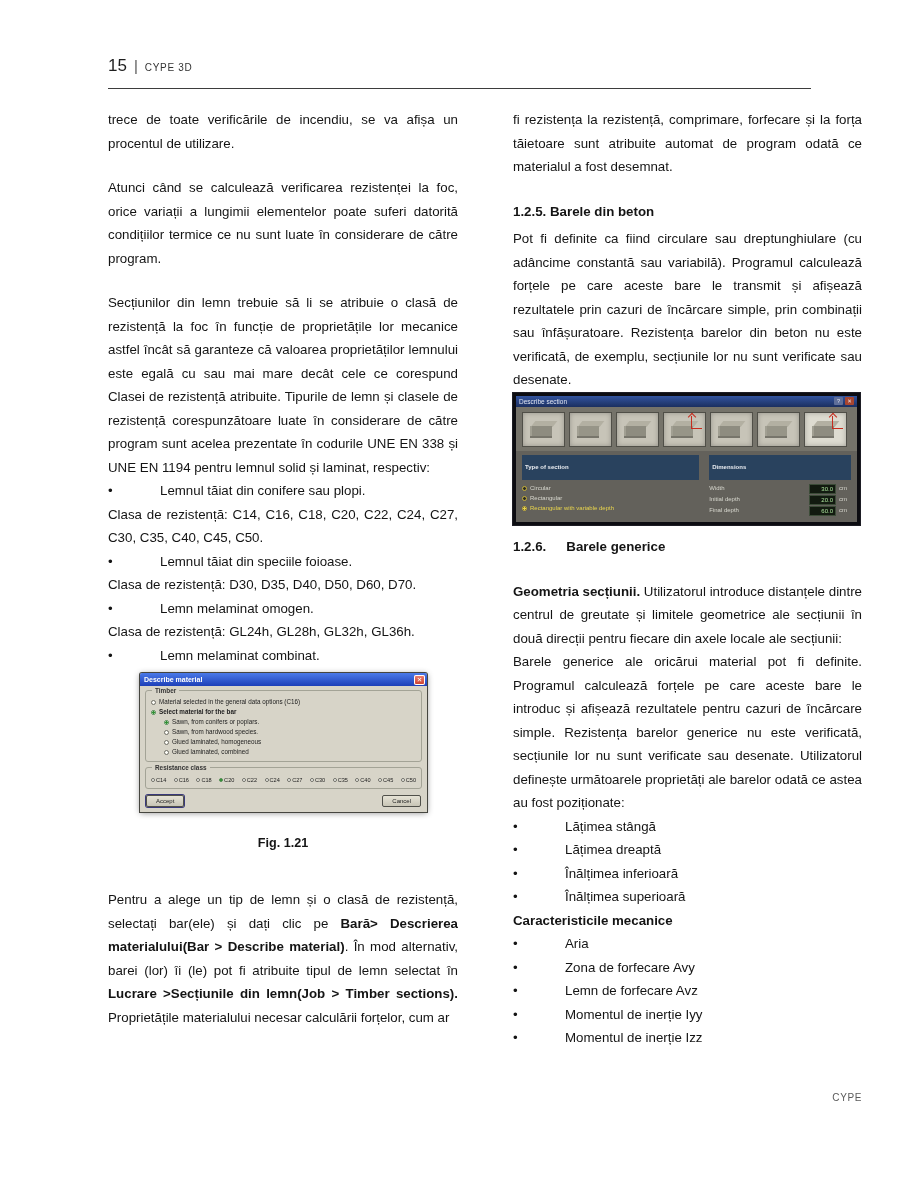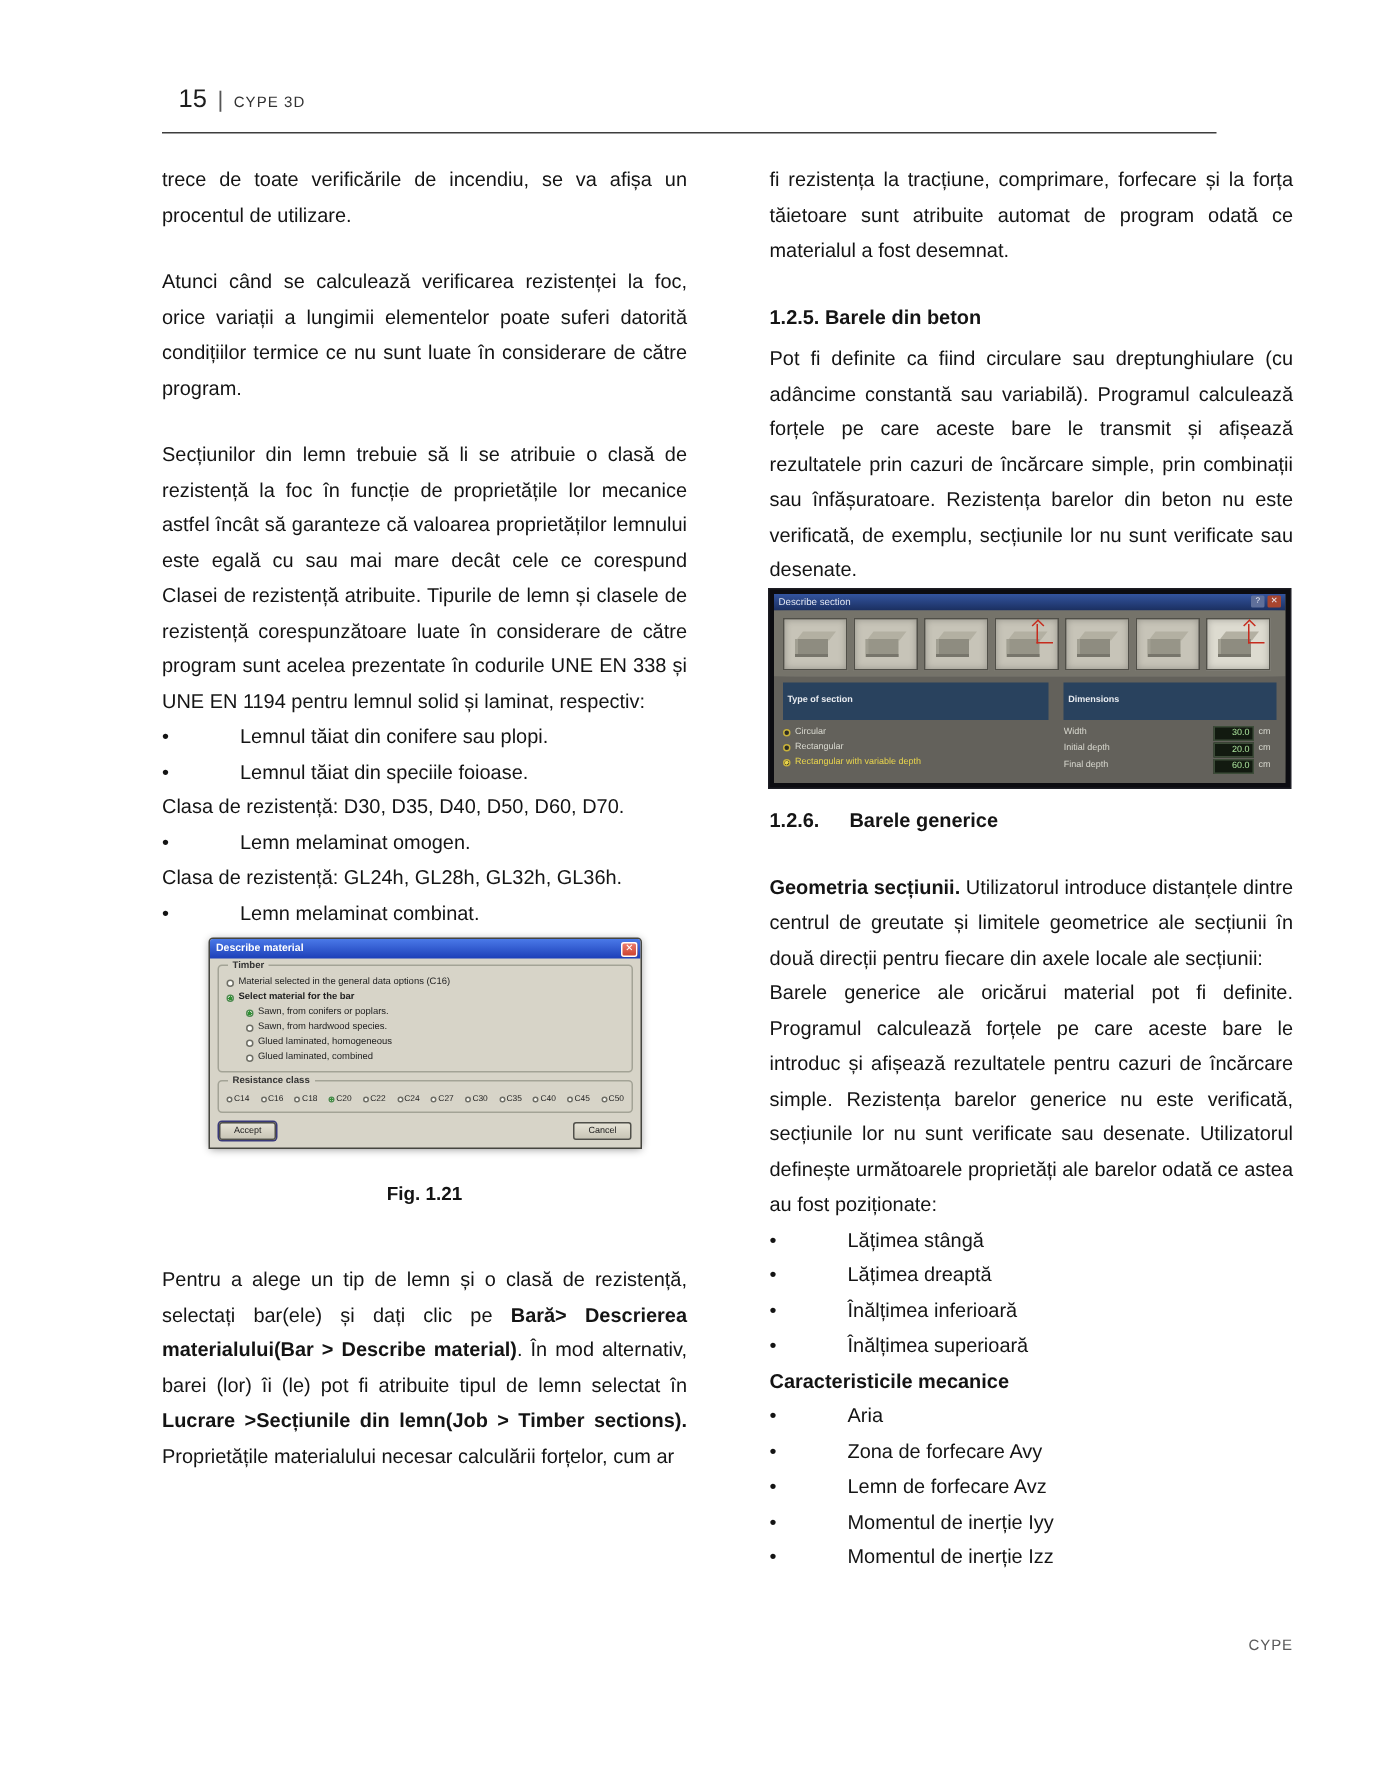--- a/index.html
+++ b/index.html
@@ -6,21 +6,21 @@
   html, body { margin: 0; padding: 0; }
   body {
     width: 919px; height: 1190px;
     background: #ffffff;
     font-family: "Liberation Sans", sans-serif;
     color: #151515;
     position: relative;
     overflow: hidden;
   }
   
-  .hdr { position: absolute; left: 119px; top: 56px; display: flex; align-items: baseline; gap: 7px; }
+  .hdr { position: absolute; left: 108px; top: 56px; display: flex; align-items: baseline; gap: 7px; }
   .pnum { font-size: 17px; color: #1e1e1e; }
   .pbar { font-size: 15px; color: #555; font-weight: 300; }
   .pprod { font-size: 10px; letter-spacing: .7px; color: #333; }
   .rule { position: absolute; left: 108px; top: 88px; width: 703px; border-top: 1.3px solid #3d3d3d; }
   
   .columns { position: absolute; left: 108px; top: 108px; display: flex; gap: 55px; }
   .col { width: 350px; font-size: 13.3px; line-height: 23.5px; text-align: justify; color: #141414; }
   .col.right { width: 349px; }
   p.para { margin: 0 0 21px 0; }
   p.para.tight { margin-bottom: 0; }
@@ -102,20 +102,21 @@
 
     <div class="col left">
       <p class="para">trece de toate verificările de incendiu, se va afișa un procentul de utilizare.</p>
       <p class="para">Atunci când se calculează verificarea rezistenței la foc, orice variații a lungimii elementelor poate suferi datorită condițiilor termice ce nu sunt luate în considerare de către program.</p>
       <p class="para tight">Secțiunilor din lemn trebuie să li se atribuie o clasă de rezistență la foc în funcție de proprietățile lor mecanice astfel încât să garanteze că valoarea proprietăților lemnului este egală cu sau mai mare decât cele ce corespund Clasei de rezistență atribuite. Tipurile de lemn și clasele de rezistență corespunzătoare luate în considerare de către program sunt acelea prezentate în codurile UNE EN 338 și UNE EN 1194 pentru lemnul solid și laminat, respectiv:</p>
 
       <div class="li">
         <span class="marker">•</span>
         <span>Lemnul tăiat din conifere sau plopi.</span>
       </div>
+      <p class="classline">Clasa de rezistență: C14, C16, C18, C20, C22, C24, C27, C30, C35, C40, C45, C50.</p>
       <div class="li">
         <span class="marker">•</span>
         <span>Lemnul tăiat din speciile foioase.</span>
       </div>
       <p class="classline">Clasa de rezistență: D30, D35, D40, D50, D60, D70.</p>
       <div class="li">
         <span class="marker">•</span>
         <span>Lemn melaminat omogen.</span>
       </div>
       <p class="classline">Clasa de rezistență: GL24h, GL28h, GL32h, GL36h.</p>
@@ -217,21 +218,21 @@
             </div>
           </div>
         </div>
       </div>
       <div class="caption c121">Fig. 1.21</div>
 
       <p class="para"><span>Pentru a alege un tip de lemn și o clasă de rezistență, selectați bar(ele) și dați clic pe </span><b>Bară&gt; Descrierea materialului(Bar &gt; Describe material)</b><span>. În mod alternativ, barei (lor) îi (le) pot fi atribuite tipul de lemn selectat în </span><b>Lucrare &gt;Secțiunile din lemn(Job &gt; Timber sections).</b><span> Proprietățile materialului necesar calculării forțelor, cum ar</span></p>
     </div>
 
     <div class="col right">
-      <p class="para">fi rezistența la tracțiune, comprimare, forfecare și la forța tăietoare sunt atribuite automat de program odată ce materialul a fost desemnat.</p>
+      <p class="para">fi rezistența la rezistență, comprimare, forfecare și la forța tăietoare sunt atribuite automat de program odată ce materialul a fost desemnat.</p>
       <div class="heading">1.2.5. Barele din beton</div>
       <p class="para tight">Pot fi definite ca fiind circulare sau dreptunghiulare (cu adâncime constantă sau variabilă). Programul calculează forțele pe care aceste bare le transmit și afișează rezultatele prin cazuri de încărcare simple, prin combinații sau înfășuratoare. Rezistența barelor din beton nu este verificată, de exemplu, secțiunile lor nu sunt verificate sau desenate.</p>
 
       <div class="fig122-wrap">
         <div class="ds">
           <div class="ds-titlebar">
             <span class="ds-title">Describe section</span>
             <span class="ds-sq">?</span>
             <span class="ds-sq close">✕</span>
           </div>

